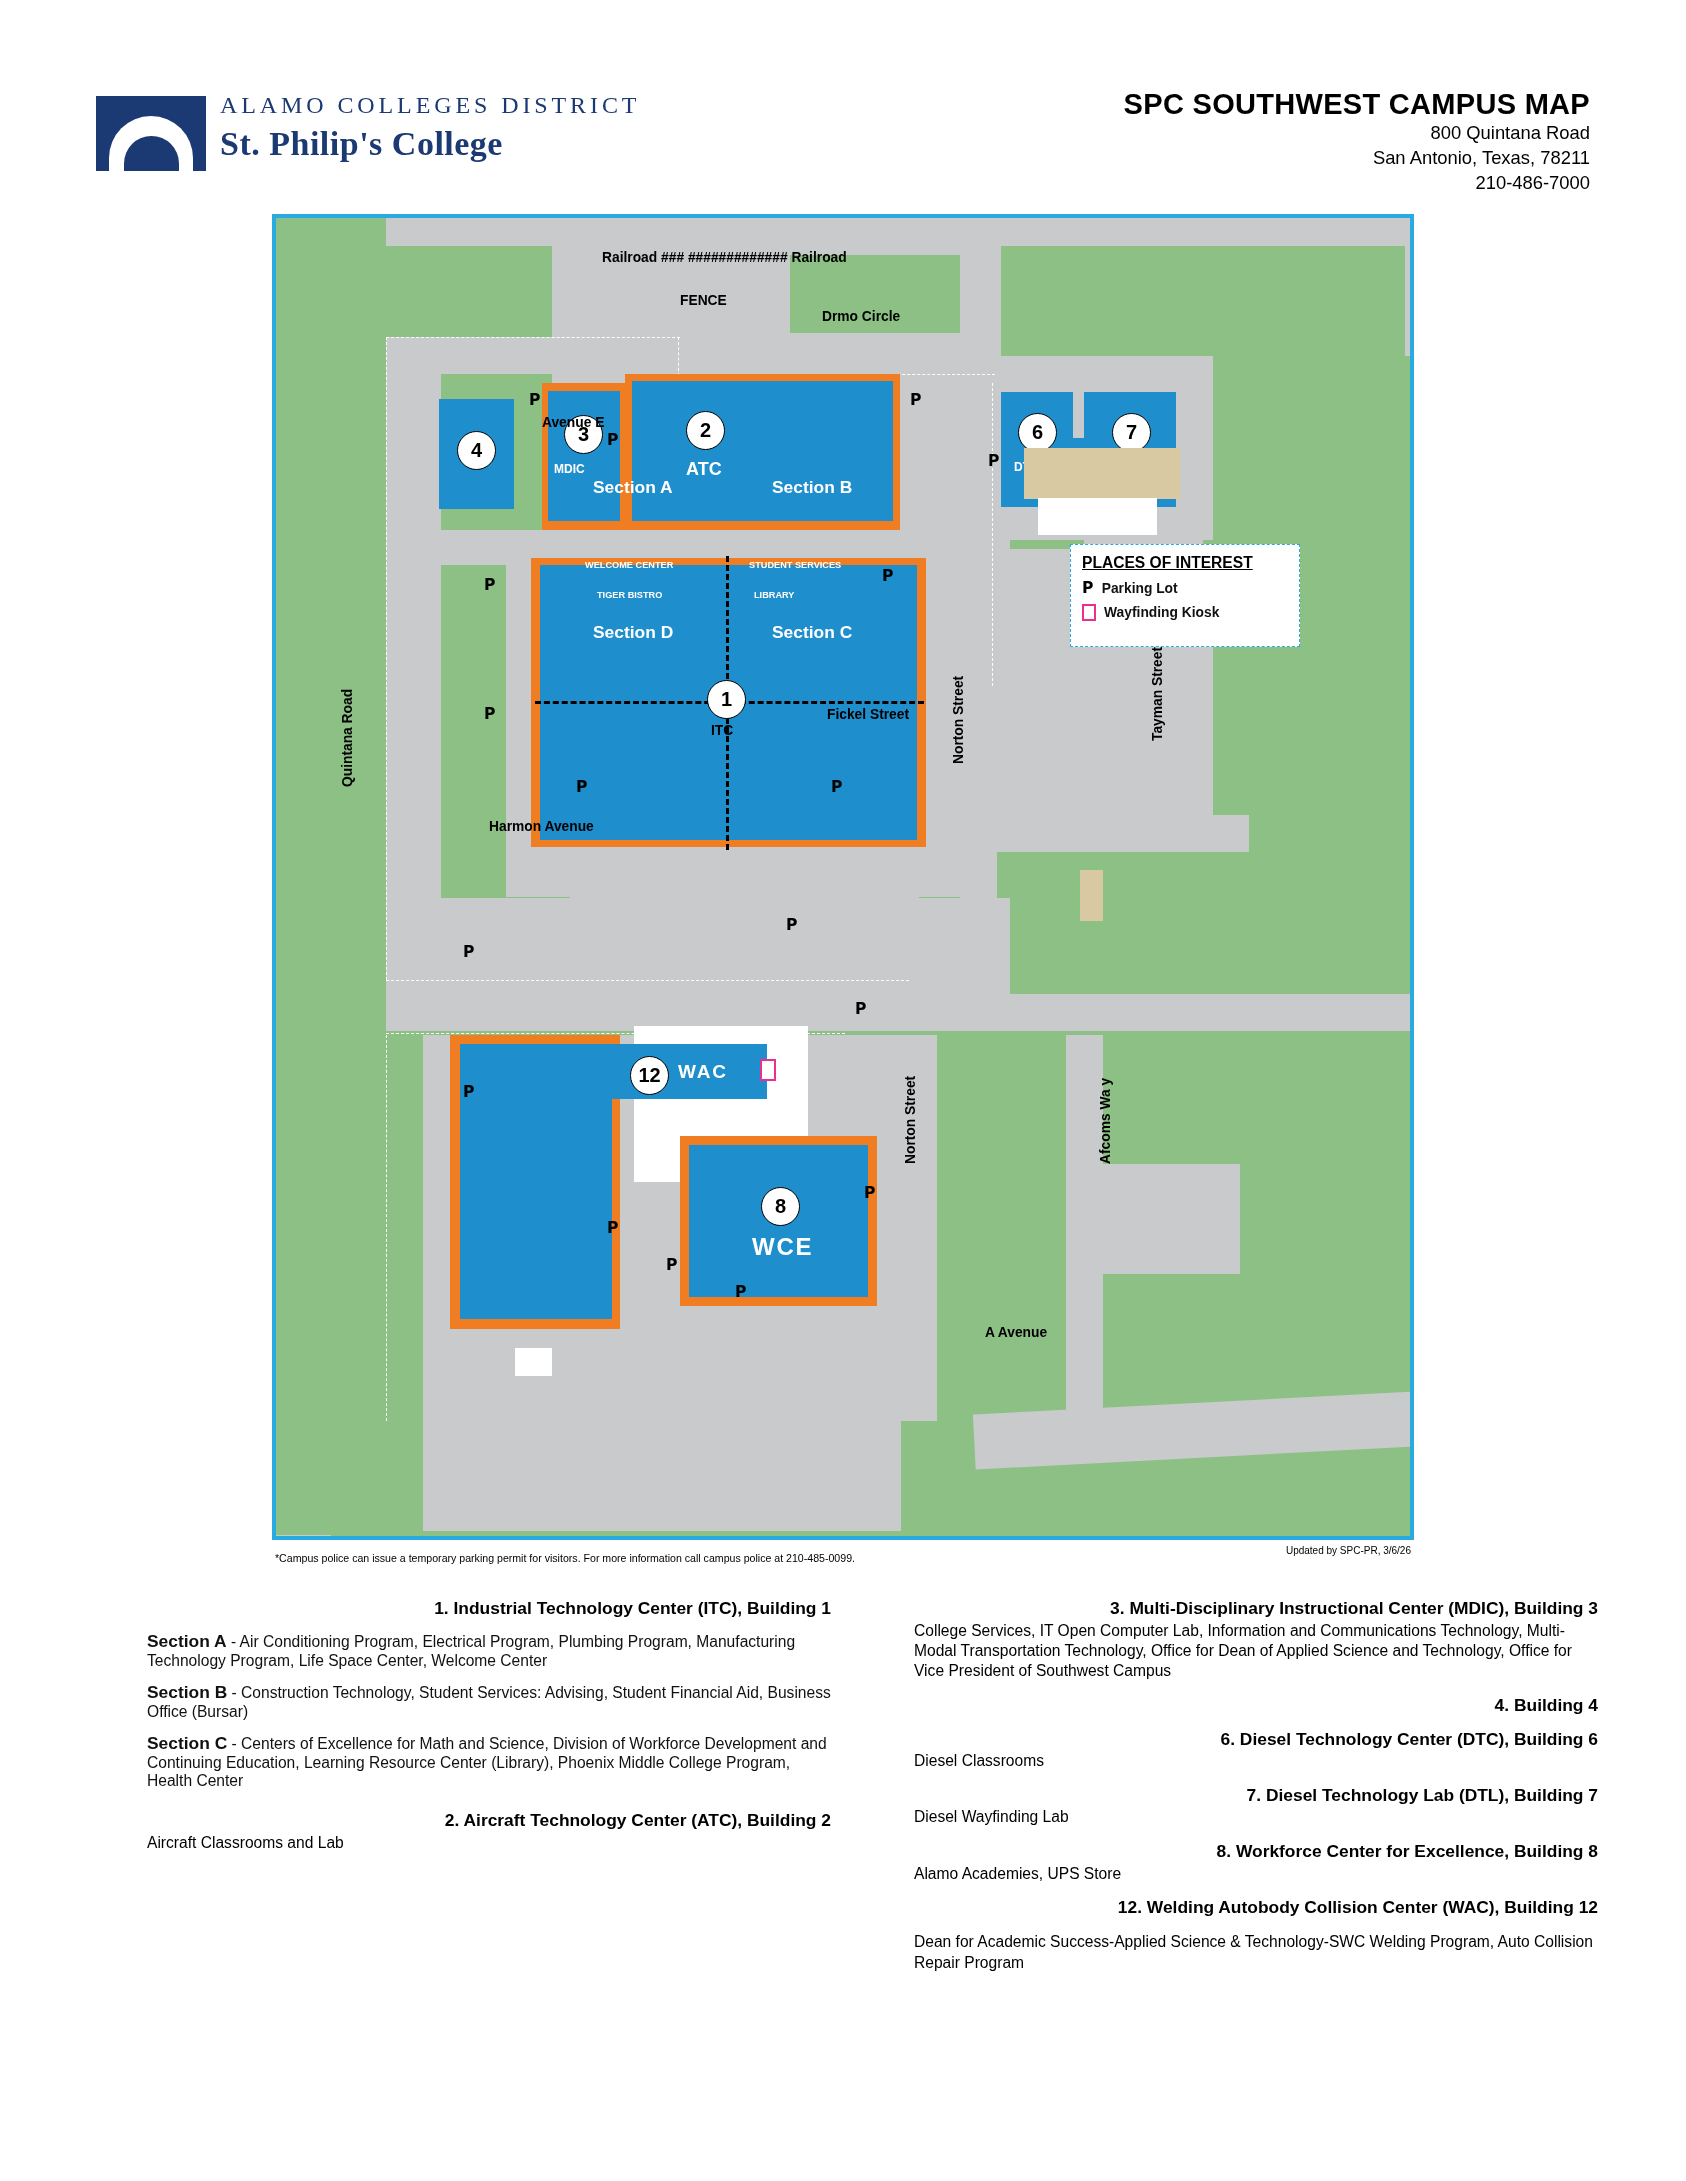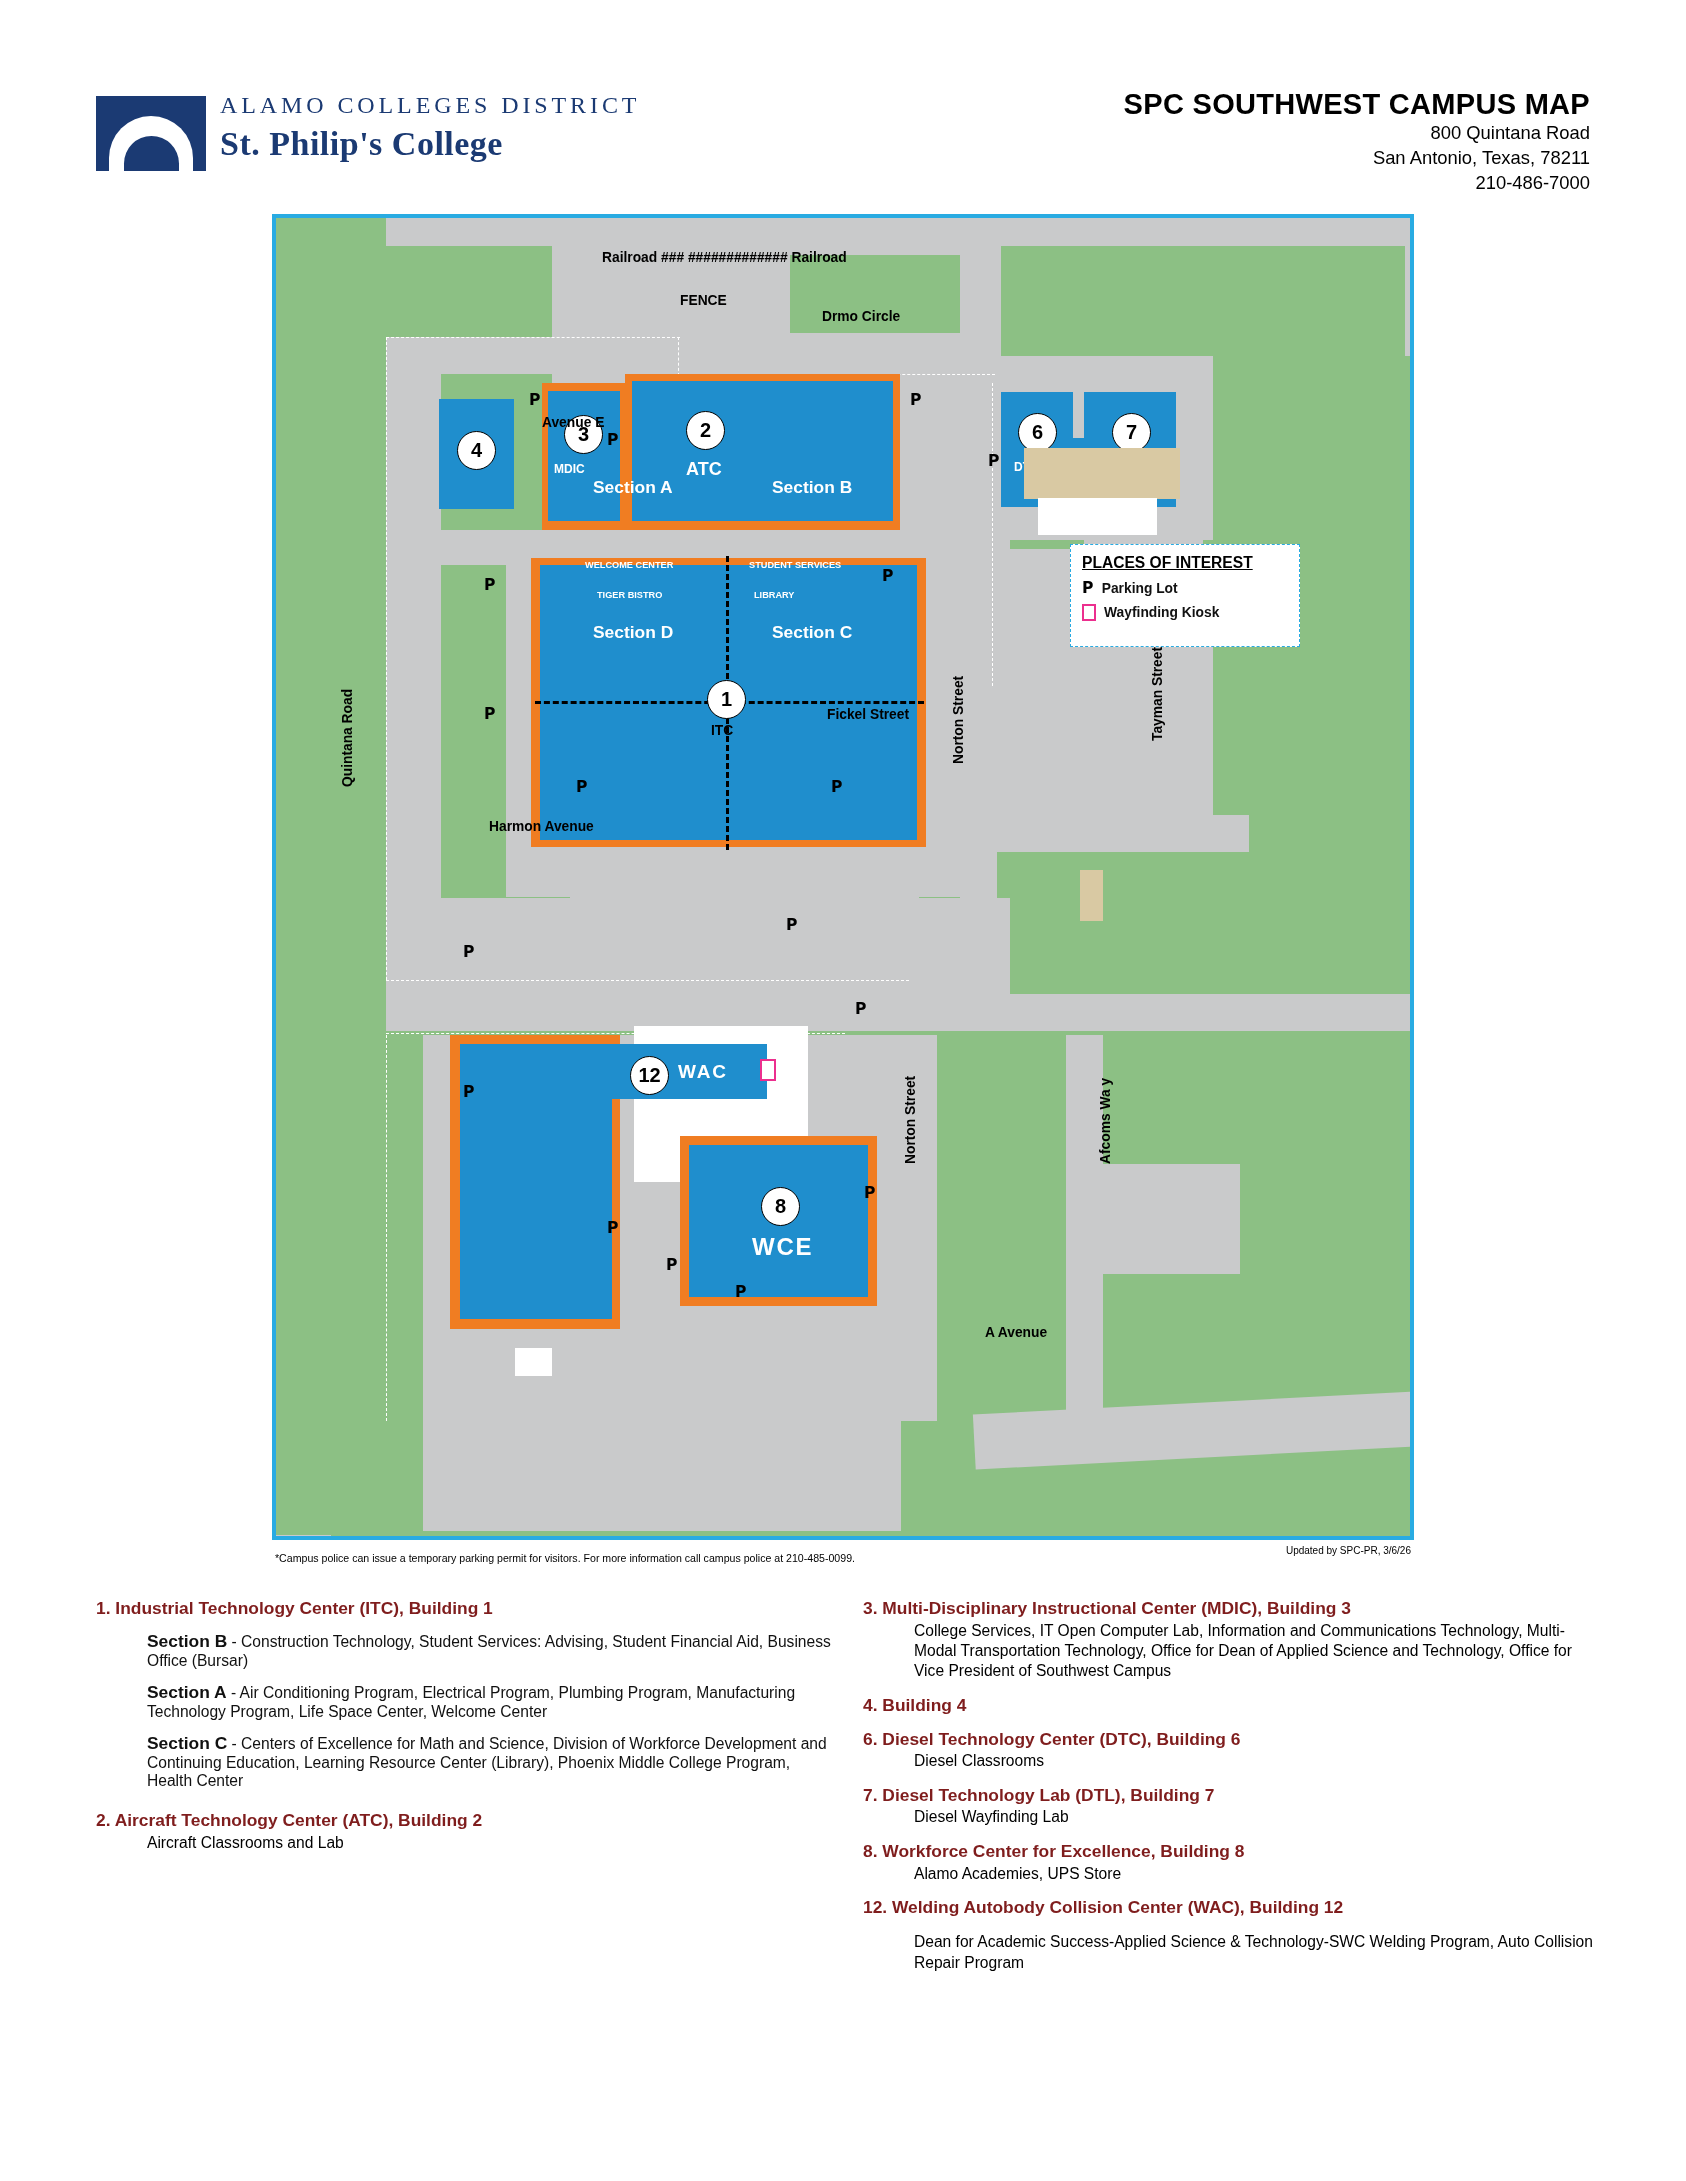--- a/index.html
+++ b/index.html
@@ -91,21 +91,21 @@
 
   
   #map-note { position:absolute; left:275px; top:1552px; font-size:10.6px; color:#000; }
   #updated { position:absolute; right:275px; top:1545px; font-size:10px; color:#000; }
 
   
   #listing { position:absolute; left:0; top:1598px; width:1686px; }
   .col { position:absolute; top:0; }
   #col-left { left:96px; width:735px; }
   #col-right { left:863px; width:735px; }
-  .item-title { font-size:17.4px; font-weight:700; color:#7f1d1d; margin-top:13px; }
+  .item-title { font-size:17.4px; font-weight:700; color:#000000; margin-top:13px;text-align:right; }
   .item-body  { font-size:15.6px; color:#000; line-height:1.3; margin-top:1.8px; }
   .sec-block { margin-top:12px; padding-left:51px; text-indent:0px; }
   .sec-name { font-size:17.4px; font-weight:700; }
   .sec-text { font-size:15.6px; }
   .indent { padding-left:51px; }
 </style>
 </head>
 <body>
 
 <div id="header">
@@ -272,25 +272,25 @@
 <div id="map-note">*Campus police can issue a temporary parking permit for visitors. For more information call campus police at 210-485-0099.</div>
 <div id="updated">Updated by SPC-PR, 3/6/26</div>
 
 <div id="listing">
 
   <div class="col" id="col-left">
 
     <div class="item-title" style="margin-top:0;">1. Industrial Technology Center (ITC), Building 1</div>
 
     <div class="sec-block">
+      <span class="sec-name">Section A</span><span class="sec-text">  - Air Conditioning Program, Electrical Program, Plumbing Program, Manufacturing Technology Program, Life Space Center, Welcome Center</span>
+    </div>
+
+    <div class="sec-block">
       <span class="sec-name">Section B</span><span class="sec-text"> - Construction Technology, Student Services: Advising, Student Financial Aid, Business Office (Bursar)</span>
-    </div>
-
-    <div class="sec-block">
-      <span class="sec-name">Section A</span><span class="sec-text">  - Air Conditioning Program, Electrical Program, Plumbing Program, Manufacturing Technology Program, Life Space Center, Welcome Center</span>
     </div>
 
     <div class="sec-block">
       <span class="sec-name">Section C</span><span class="sec-text">  - Centers of Excellence for Math and Science, Division of Workforce Development and Continuing Education, Learning Resource Center (Library), Phoenix Middle College Program, Health Center</span>
     </div>
 
 
     <div class="item-title" style="margin-top:20px;">2. Aircraft Technology Center (ATC), Building 2</div>
     <div class="item-body indent">Aircraft Classrooms and Lab</div>
   </div>

